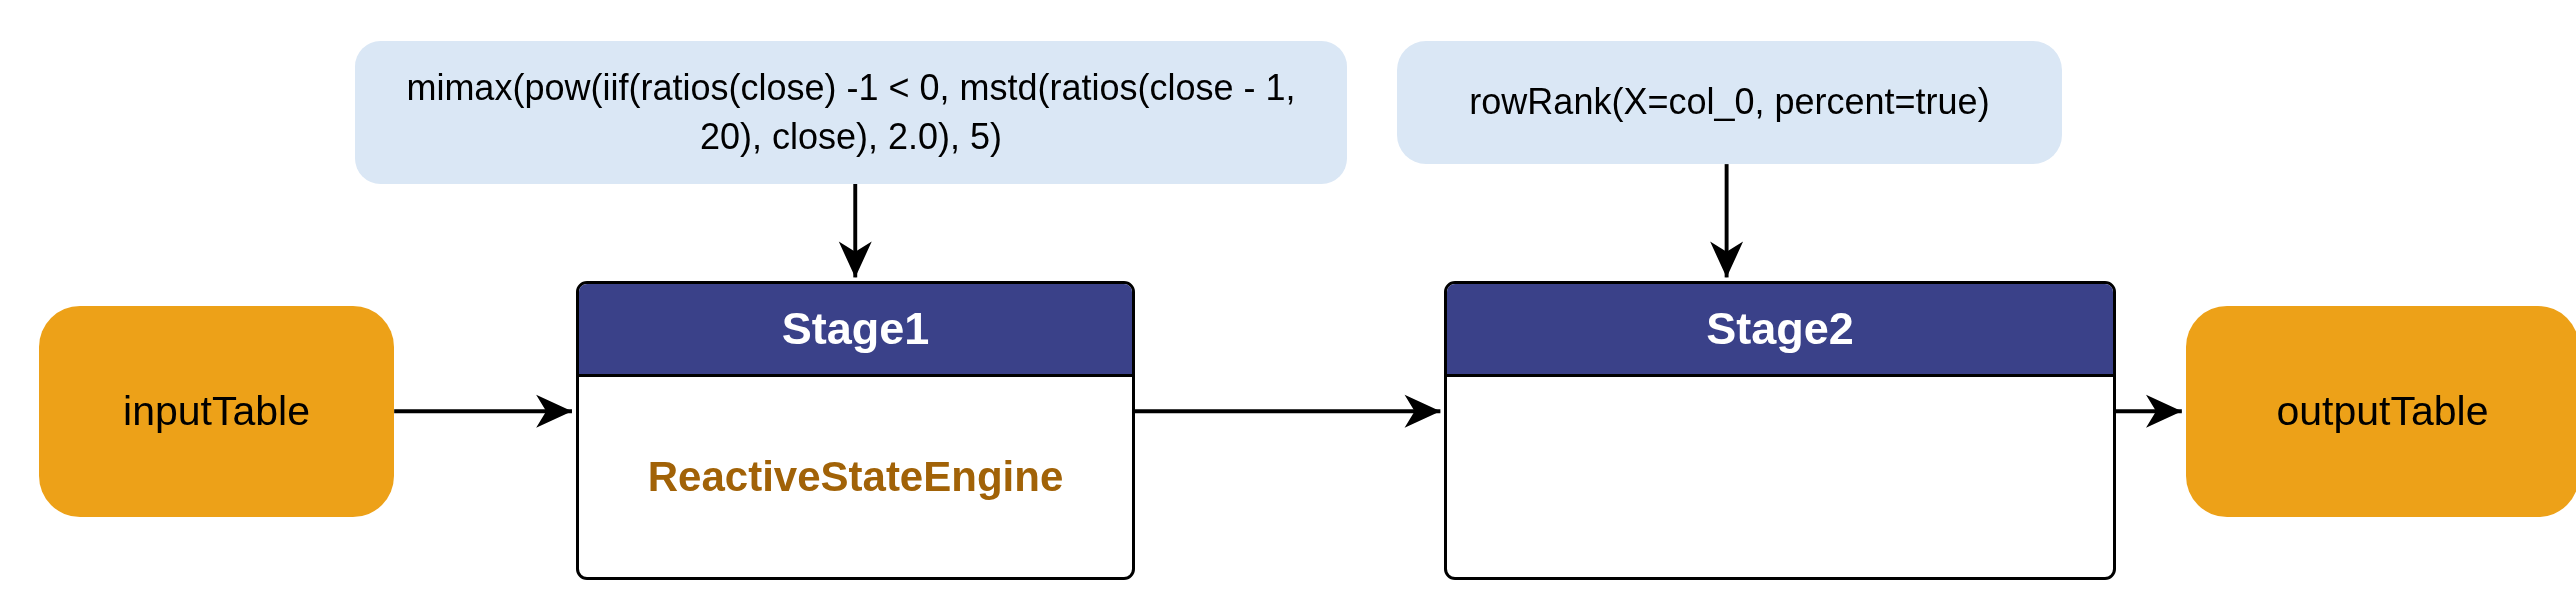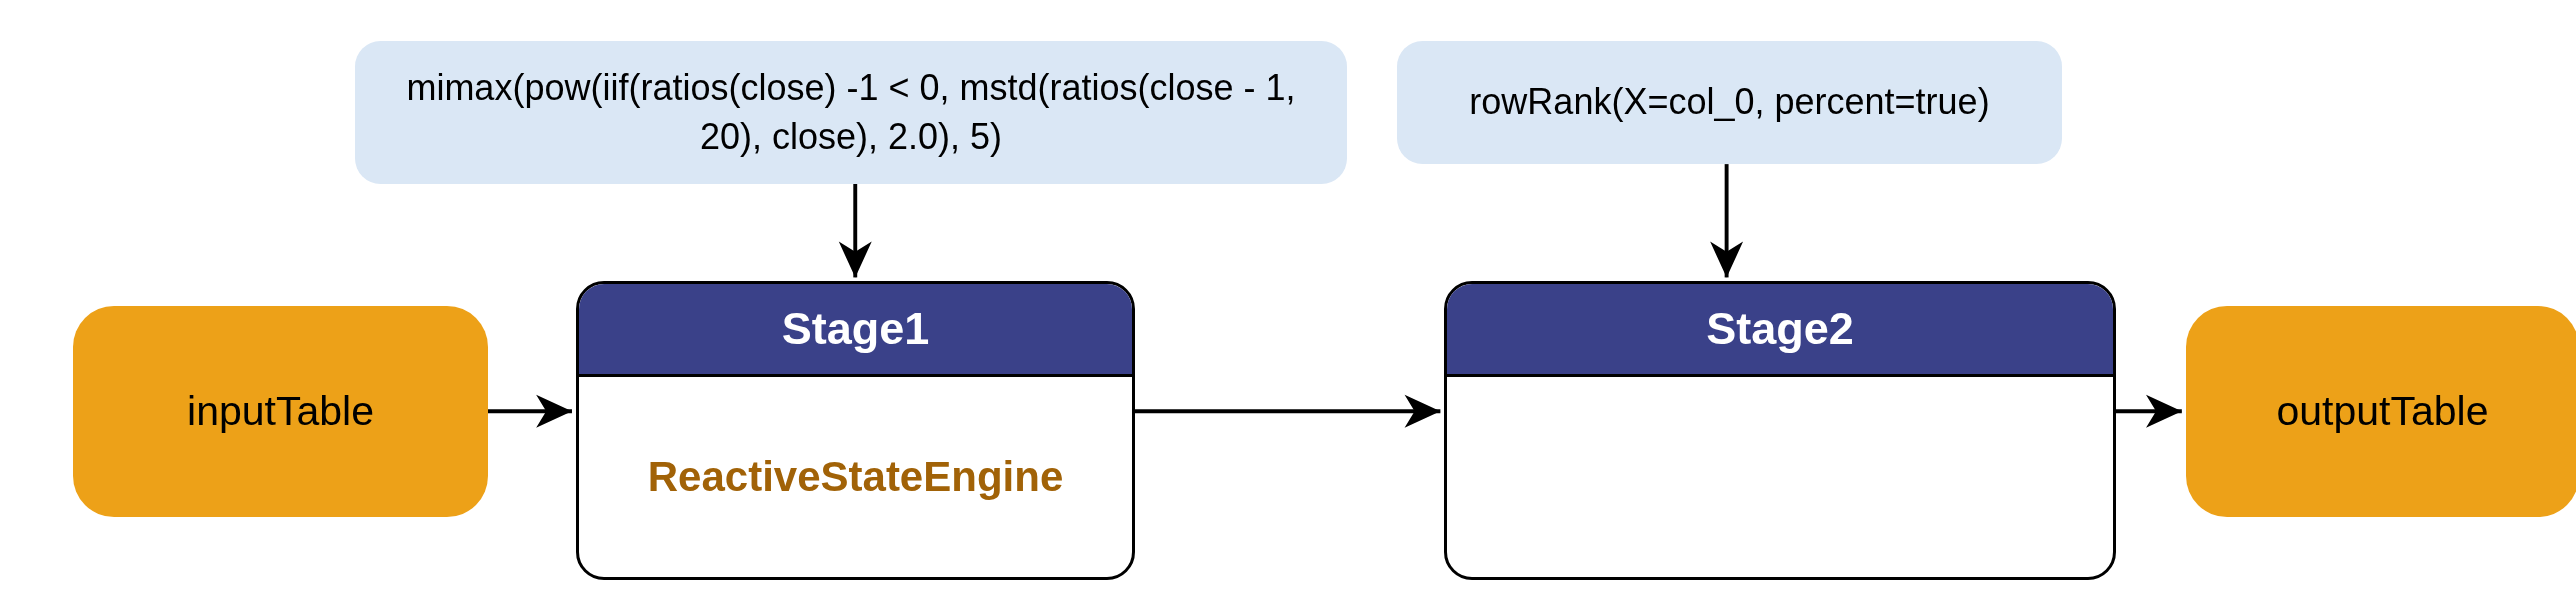--- a/index.html
+++ b/index.html
@@ -29,29 +29,29 @@
     display: flex;
     align-items: center;
     justify-content: center;
     text-align: center;
     font-size: 36px;
     line-height: 1.34;
     color: #000;
     box-sizing: border-box;
   }
   #annotation-stage1 { left: 355px; top: 41px; width: 992px; height: 143px; padding: 0 34px; }
-  #annotation-stage2 { left: 1397px; top: 41px; width: 665px; height: 123px; padding: 0 19.5px; }
+  #annotation-stage2 { left: 1397px; top: 41px; width: 665px; height: 123px; padding: 0 19.5px; border-radius: 29px; }
 
   .stage {
     position: absolute;
     top: 281px;
     height: 299px;
     background: #ffffff;
     border: 3.9px solid var(--line, #000);
-    border-radius: 28px;
+    border-radius: 11px;
     box-sizing: border-box;
     display: flex;
     flex-direction: column;
     overflow: hidden;
   }
   #stage1 { left: 576px; width: 559px; }
   #stage2 { left: 1444px; width: 672px; }
 
   .stage-header {
     height: 90px;
@@ -80,21 +80,21 @@
     top: 306px;
     height: 211px;
     background: var(--table-fill, #eda118);
     border-radius: 41px;
     display: flex;
     align-items: center;
     justify-content: center;
     font-size: 41px;
     color: #000;
   }
-  #input-table { left: 39px; width: 415px; margin-left: 34px; }
+  #input-table { left: 39px; width: 355px; }
   #output-table { left: 2186px; width: 393px; }
 </style>
 </head>
 <body>
 
 <div class="canvas">
 
   <svg class="arrow-layer" viewBox="0 0 2636 605">
     <defs>
       <marker id="arrowhead" viewBox="0 0 12 12" refX="11" refY="6" markerWidth="11" markerHeight="11" orient="auto-start-reverse" markerUnits="strokeWidth">

